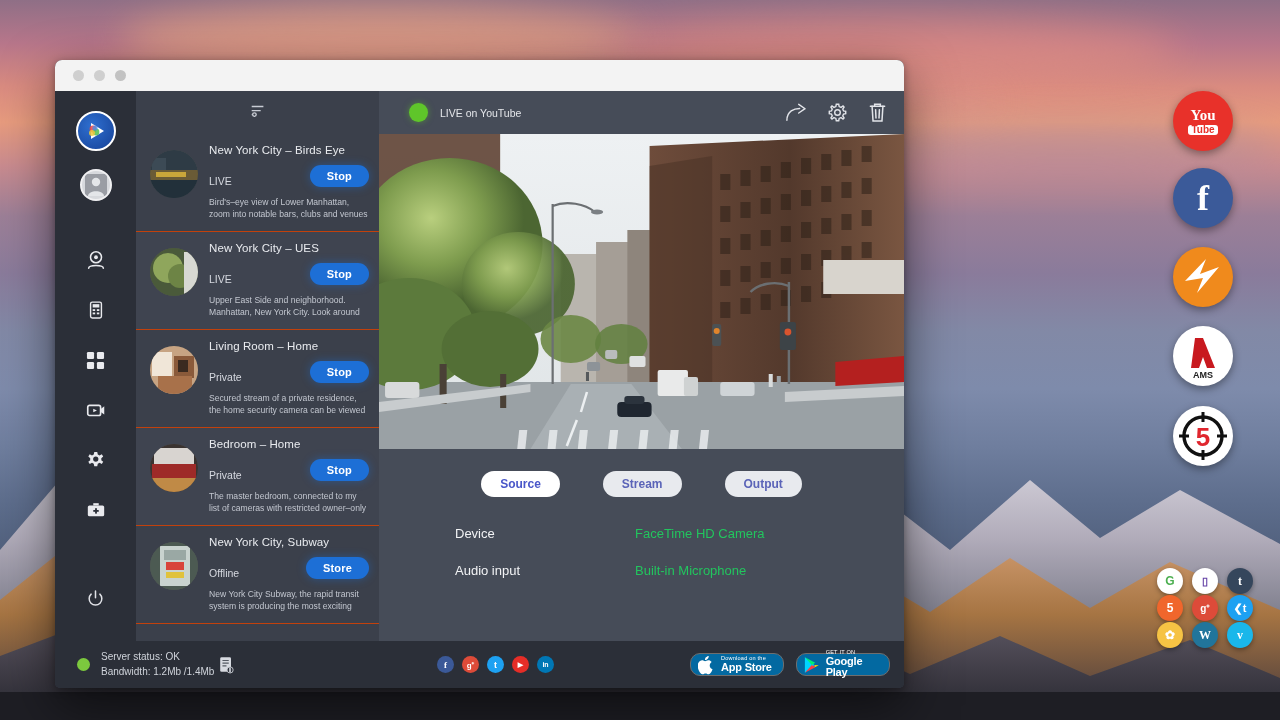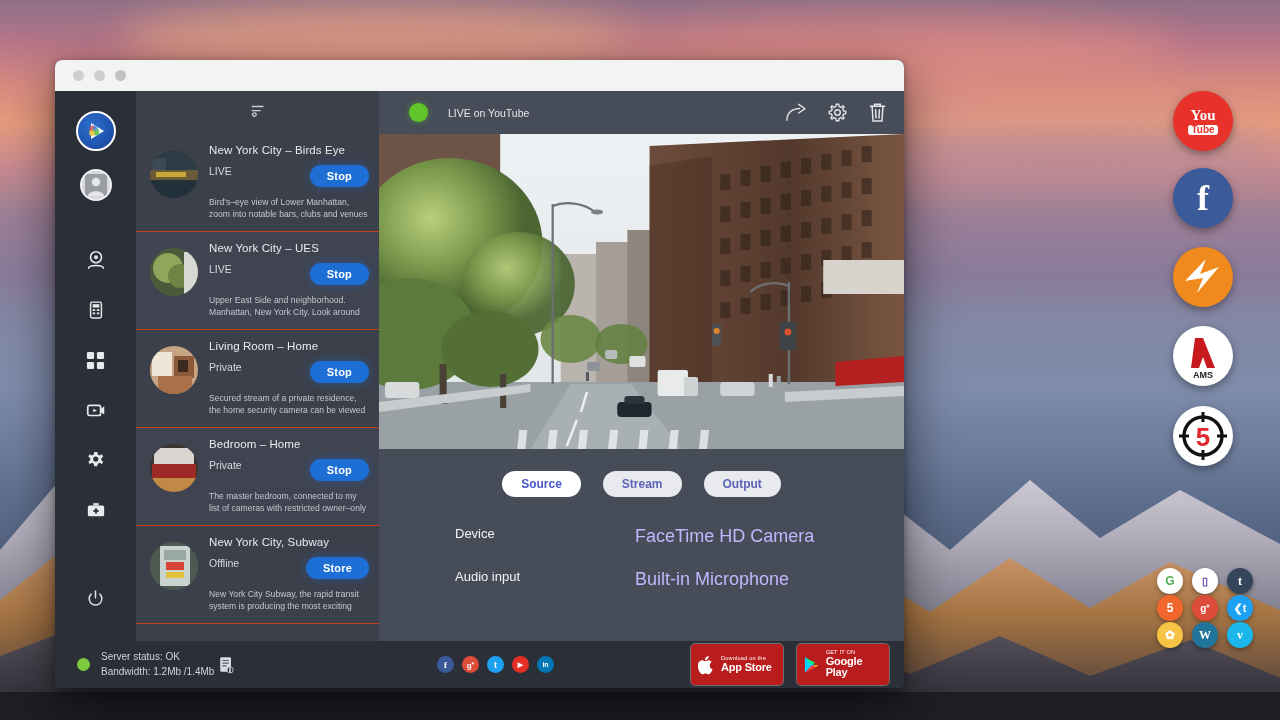--- a/index.html
+++ b/index.html
@@ -102,21 +102,21 @@
   .cam-thumb {
     width: 48px; height: 48px; border-radius: 50%;
     flex: 0 0 48px; margin-top: 6px; margin-right: 11px;
     overflow: hidden; background: #555; position: relative;
   }
   .cam-body { flex: 1; min-width: 0; }
   .cam-title {
     color: #e9ebef; font-size: 11.5px; letter-spacing: .1px;
     margin-bottom: 9px; white-space: nowrap; overflow: hidden;
   }
-  .cam-row2 { display: flex; align-items: flex-start; justify-content: space-between; margin-bottom: 9px; }
+  .cam-row2 { display: flex; align-items: flex-end; justify-content: space-between; margin-bottom: 9px; }
   .cam-status { color: #d6d9e0; font-size: 10.5px; }
   .cam-btn {
     background: #1d6fd6; color: #fff;
     border: none; border-radius: 13px;
     padding: 5px 17px; font-size: 11px; font-weight: bold;
     font-family: "Liberation Sans", sans-serif;
     cursor: pointer; letter-spacing: .2px;
     box-shadow: 0 0 10px rgba(29,111,214,.45);
   }
   .cam-desc {
@@ -128,63 +128,63 @@
     gap: 10px; padding: 26px 0 0 0; cursor: pointer;
   }
 
   
   #main { flex: 1; display: flex; flex-direction: column; min-width: 0; background: #464c58; }
   #topbar {
     height: 43px; flex: 0 0 43px;
     display: flex; align-items: center; justify-content: space-between;
     padding: 0 17px 0 0; background: #464c58;
   }
-  #live-badge { display: flex; align-items: center; gap: 20px; margin-left: 30px; }
+  #live-badge { display: flex; align-items: center; gap: 12px; margin-left: 30px; }
   #live-dot { width: 19px; height: 19px; border-radius: 50%; background: #5fc52a; box-shadow: 0 0 6px rgba(95,197,42,.5); }
   #live-text { color: #e4e6ea; font-size: 10.5px; }
   #top-actions { display: flex; align-items: center; gap: 20px; }
   #top-actions .tb-icon { cursor: pointer; color: #e2e4e9; display:flex; }
 
   #video {
     height: 315px; flex: 0 0 315px; position: relative; overflow: hidden;
     background: #9aa3ab;
   }
 
-  #tabs { display: flex; justify-content: center; gap: 22px; padding: 22px 0 19px 0; }
+  #tabs { display: flex; justify-content: center; gap: 43px; padding: 22px 0 19px 0; }
   .tab-pill {
     border-radius: 14px; padding: 6px 19px; font-size: 12px;
     cursor: pointer; border: none; font-family: "Liberation Sans", sans-serif;
   }
   .tab-pill.active { background: #ffffff; color: #4a57c9; font-weight: bold; }
   .tab-pill.inactive { background: #e8eaee; color: #5b64b8; font-weight: bold; }
 
   #info { padding: 10px 0 0 76px; }
   .info-row { display: flex; margin-bottom: 22px; gap: 28px; }
   .info-label { width: 152px; color: #f2f3f5; font-size: 13px; }
-  .info-value { color: #c4b5fd; font-size: 18px; }
+  .info-value { color: #22c55e; font-size: 13px; }
 
   
   #statusbar {
     height: 47px; flex: 0 0 47px; background: #2b2f38;
     display: flex; align-items: center; position: relative;
   }
   #server-status { display: flex; align-items: center; gap: 11px; padding-left: 22px; width: 330px; }
   #server-dot { width: 13px; height: 13px; border-radius: 50%; background: #7cc93e; }
   #server-lines { color: #cfd3da; font-size: 10px; line-height: 1.45; }
   #server-block { display: flex; align-items: flex-end; gap: 4px; }
   #social { display: flex; gap: 8px; position: absolute; left: 382px; }
   .soc {
     width: 17px; height: 17px; border-radius: 50%;
     display: flex; align-items: center; justify-content: center;
     font-size: 9px; color: #fff; font-weight: bold;
   }
   #stores { position: absolute; right: 14px; display: flex; gap: 12px; }
   .store {
-    background: #b91c1c; border: 1px solid #6e6e6e; border-radius: 5px;
-    height: 43px; width: 94px; display: flex; align-items: center;
+    background: #0369a1; border: 1px solid #6e6e6e; border-radius: 10px;
+    height: 23px; width: 94px; display: flex; align-items: center;
     gap: 6px; padding: 0 7px; cursor: pointer;
   }
   .store-txt { line-height: 1.05; }
   .store-small { color: #fff; font-size: 5.6px; display: block; letter-spacing: .2px; }
   .store-big { color: #fff; font-size: 11px; font-weight: bold; display: block; letter-spacing: -.2px; }
 
   
   .dock-icon {
     position: absolute; border-radius: 50%;
     display: flex; align-items: center; justify-content: center;

